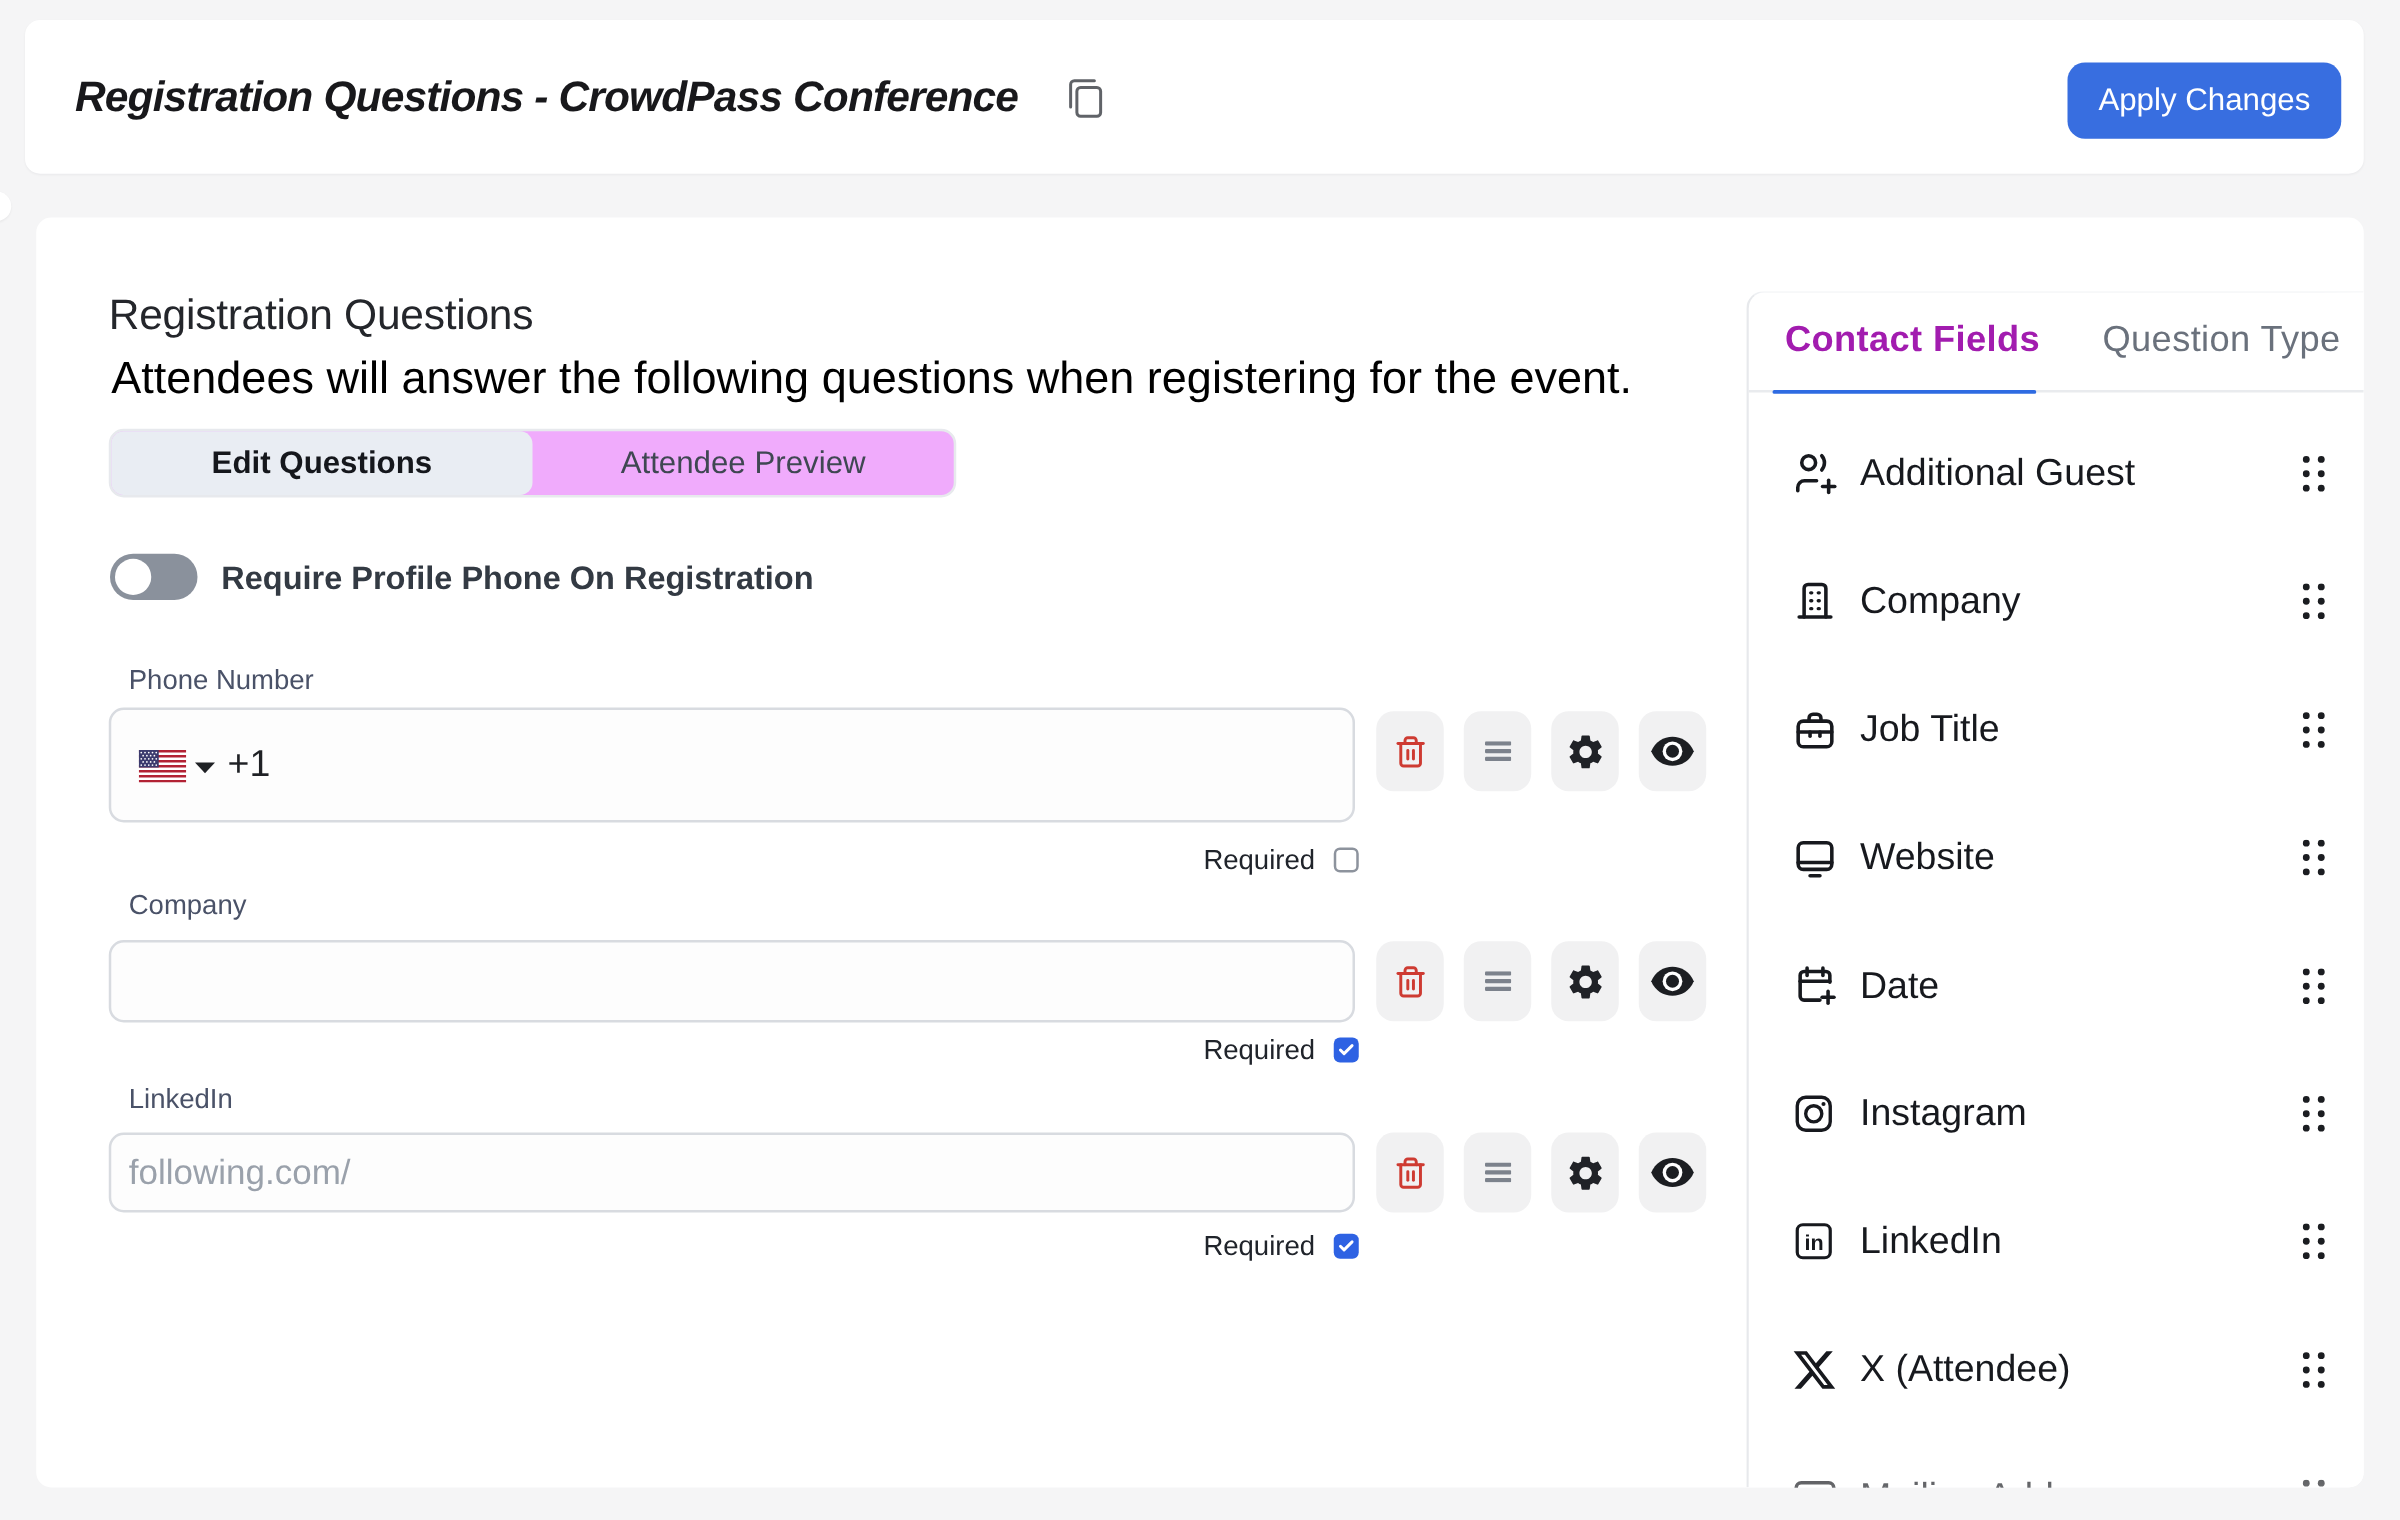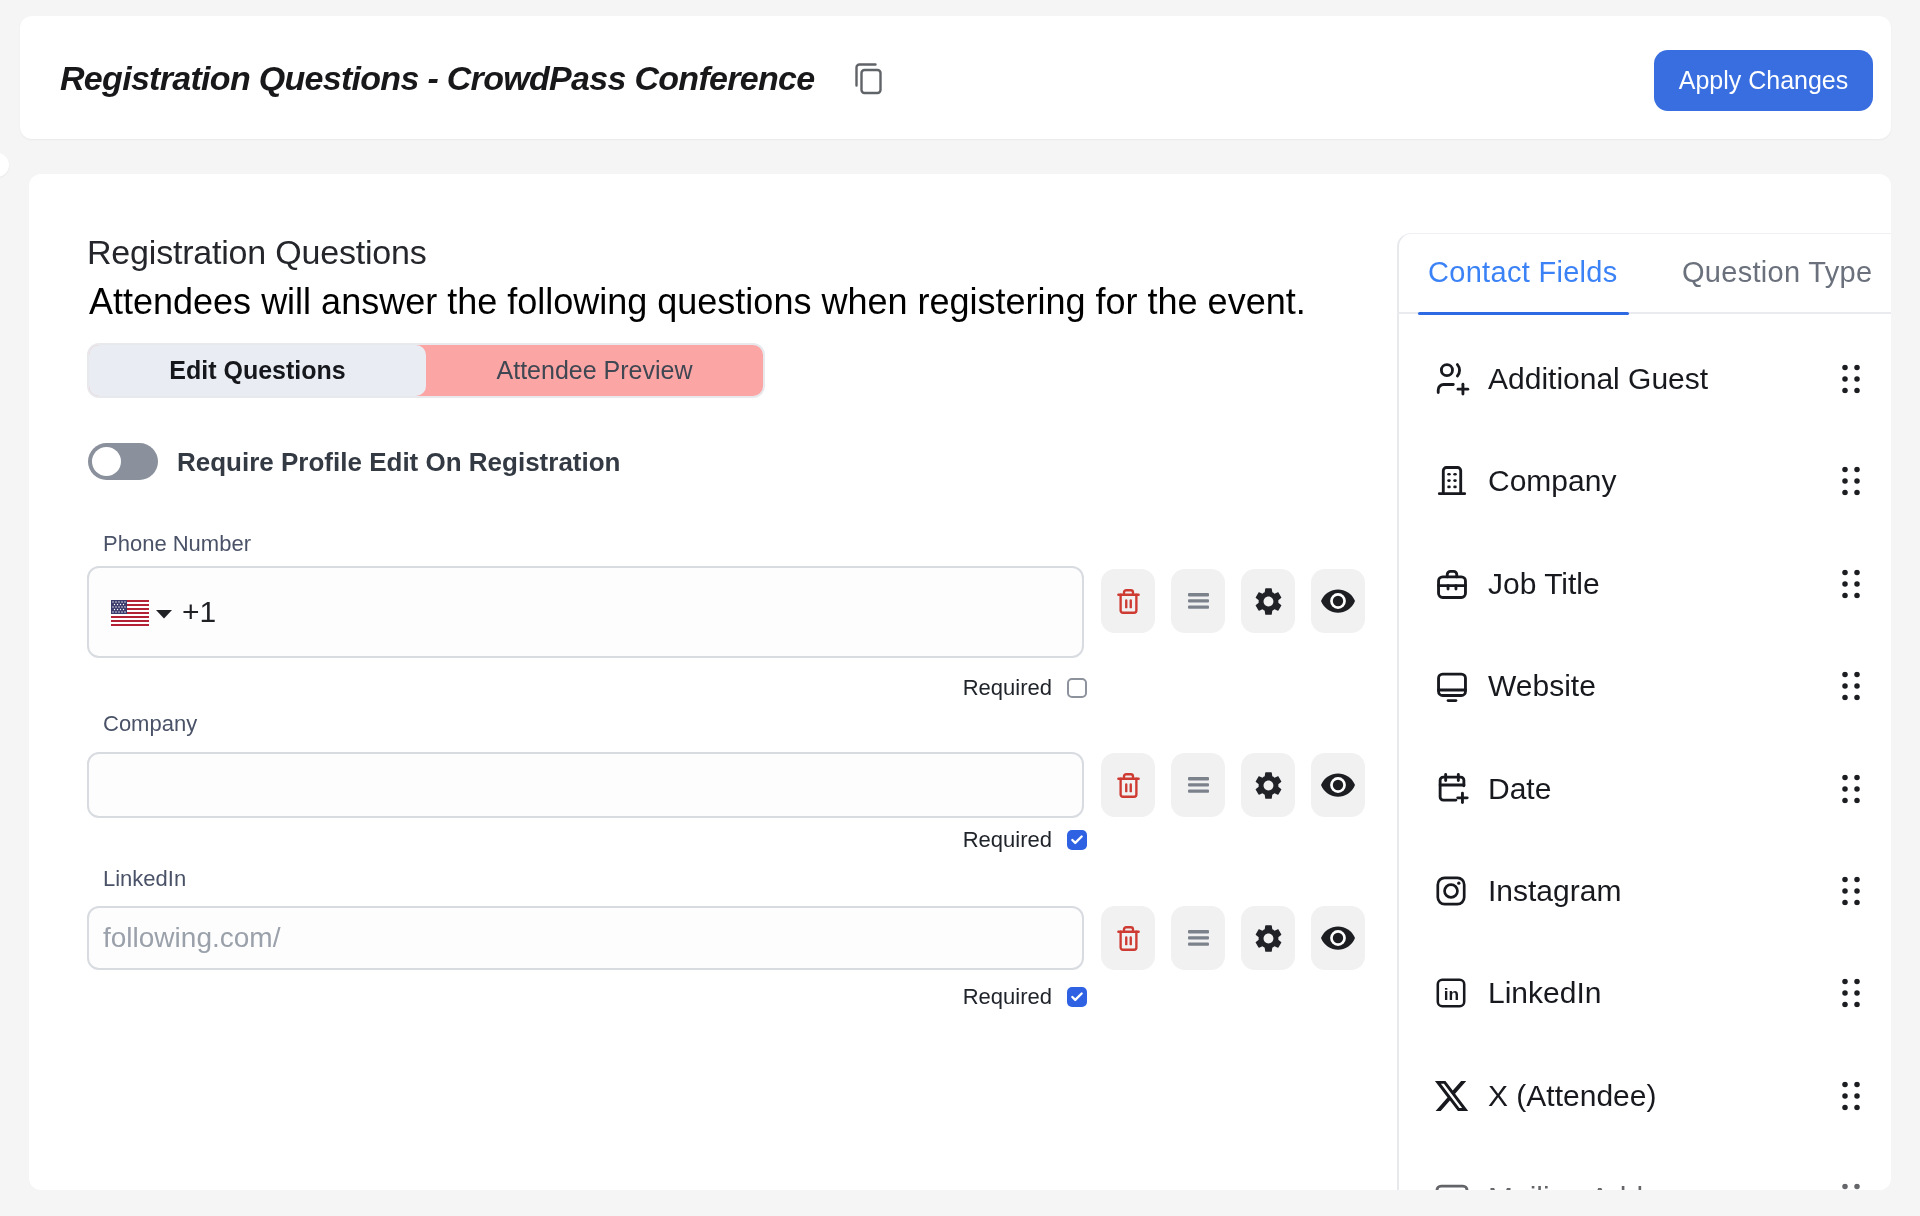--- a/index.html
+++ b/index.html
@@ -21,21 +21,21 @@
 
   
   .main-card { position:absolute; left:29px; top:174px; width:1862px; height:1016px;
     background:#fff; border-radius:12px; overflow:hidden; }
 
   .h1 { position:absolute; left:58px; top:59px; font-size:34px; font-weight:500;
     color:#24262b; letter-spacing:-0.2px; }
   .subtitle { position:absolute; left:60px; top:107px; font-size:36px; color:#000000; }
 
   .tabs { position:absolute; left:58px; top:169px; width:678px; height:55px;
-    border:2px solid #e7e9ed; border-radius:12px; background:#fca5a5; display:flex; }
+    border:2px solid #e7e9ed; border-radius:12px; background:#f0abfc; display:flex; }
   .tab { flex:1; display:flex; align-items:center; justify-content:center;
     font-size:25px; }
   .tab.active { background:#e9edf3; border-radius:10px; font-weight:700; color:#15171c; }
   .tab.idle { color:#3f4752; font-weight:500; }
 
   .toggle { position:absolute; left:59px; top:269px; width:70px; height:37px;
     background:#8a919c; border-radius:19px; }
   .toggle .knob { position:absolute; left:4px; top:4px; width:29px; height:29px;
     background:#fff; border-radius:50%; }
   .toggle-label { position:absolute; left:148px; top:273px; font-size:26px;
@@ -57,21 +57,21 @@
     width:20px; height:20px; border-radius:5px; }
   .cb.off { border:2px solid #8d939d; background:#fff; }
   .cb.on  { background:#2e62e3; display:flex; align-items:center; justify-content:center; }
 
   
   .sidebar { position:absolute; left:1368px; top:59px; width:494px; height:957px;
     border-left:2px solid #e7e9ec; border-top:1px solid #eef0f3;
     border-top-left-radius:14px; background:#fff; }
   .side-tabs { position:absolute; left:0; top:0; width:100%; height:80px;
     border-bottom:2px solid #e9ebee; }
-  .stab1 { position:absolute; left:29px; top:22px; font-size:29px; color:#3b82f6; font-weight:400; letter-spacing:0.3px; }
+  .stab1 { position:absolute; left:29px; top:22px; font-size:29px; color:#a21caf; font-weight:700; letter-spacing:0.3px; }
   .stab2 { position:absolute; left:283px; top:22px; font-size:29px; color:#6a717c; font-weight:500; letter-spacing:0.3px; }
   .blueline { position:absolute; left:19px; bottom:-3px; width:211px; height:3px;
     background:#2e6be2; border-radius:2px; }
 
   .srow { position:absolute; left:0; width:100%; height:102px; }
   .srow .icon { position:absolute; left:34px; top:50%; transform:translateY(-50%); }
   .srow .txt { position:absolute; left:89px; top:50%; transform:translateY(-50%);
     font-size:30px; font-weight:500; color:#17191e; }
   .srow .dots { position:absolute; left:443px; top:50%; transform:translateY(-50%); }
 
@@ -97,21 +97,21 @@
   <div class="subtitle">Attendees will answer the following questions when registering for the event.</div>
 
   <div class="tabs">
     <div class="tab active">Edit Questions</div>
     <div class="tab idle">Attendee Preview</div>
   </div>
 
   <div class="toggle">
       <div class="knob"></div>
     </div>
-  <div class="toggle-label">Require Profile Edit On Registration</div>
+  <div class="toggle-label">Require Profile Phone On Registration</div>
 
   <div class="field-label" style="top:357px;">Phone Number</div>
   <div class="input" style="top:392px; height:92px;">
     <svg style="position:absolute; left:22px; top:32px;" width="38" height="26" viewBox="0 0 38 26">
       <rect width="38" height="26" fill="#fff"></rect>
       <g fill="#b22234">
         <rect y="0" width="38" height="2"></rect>
           <rect y="4" width="38" height="2"></rect>
         <rect y="8" width="38" height="2"></rect>
           <rect y="12" width="38" height="2"></rect>

